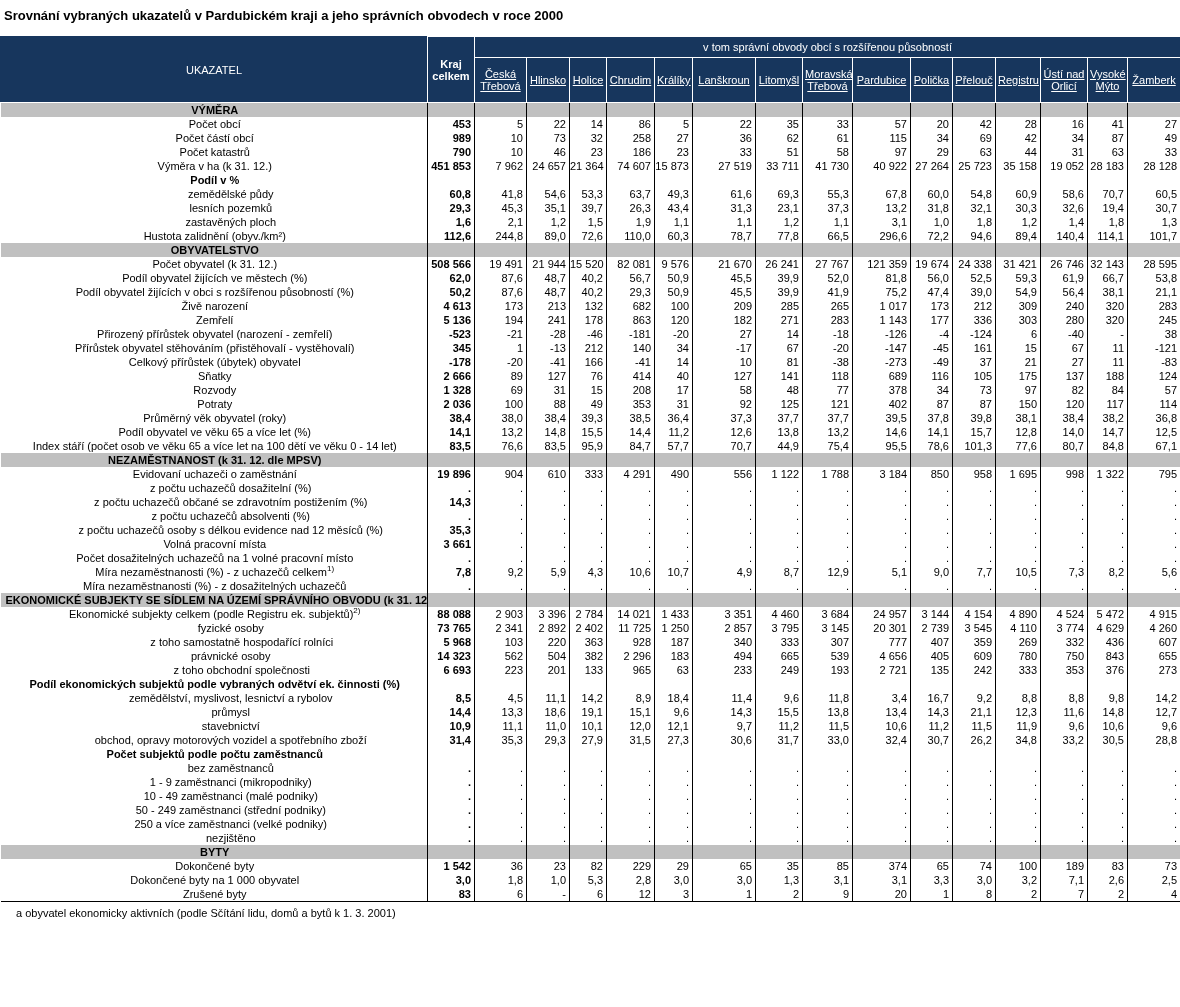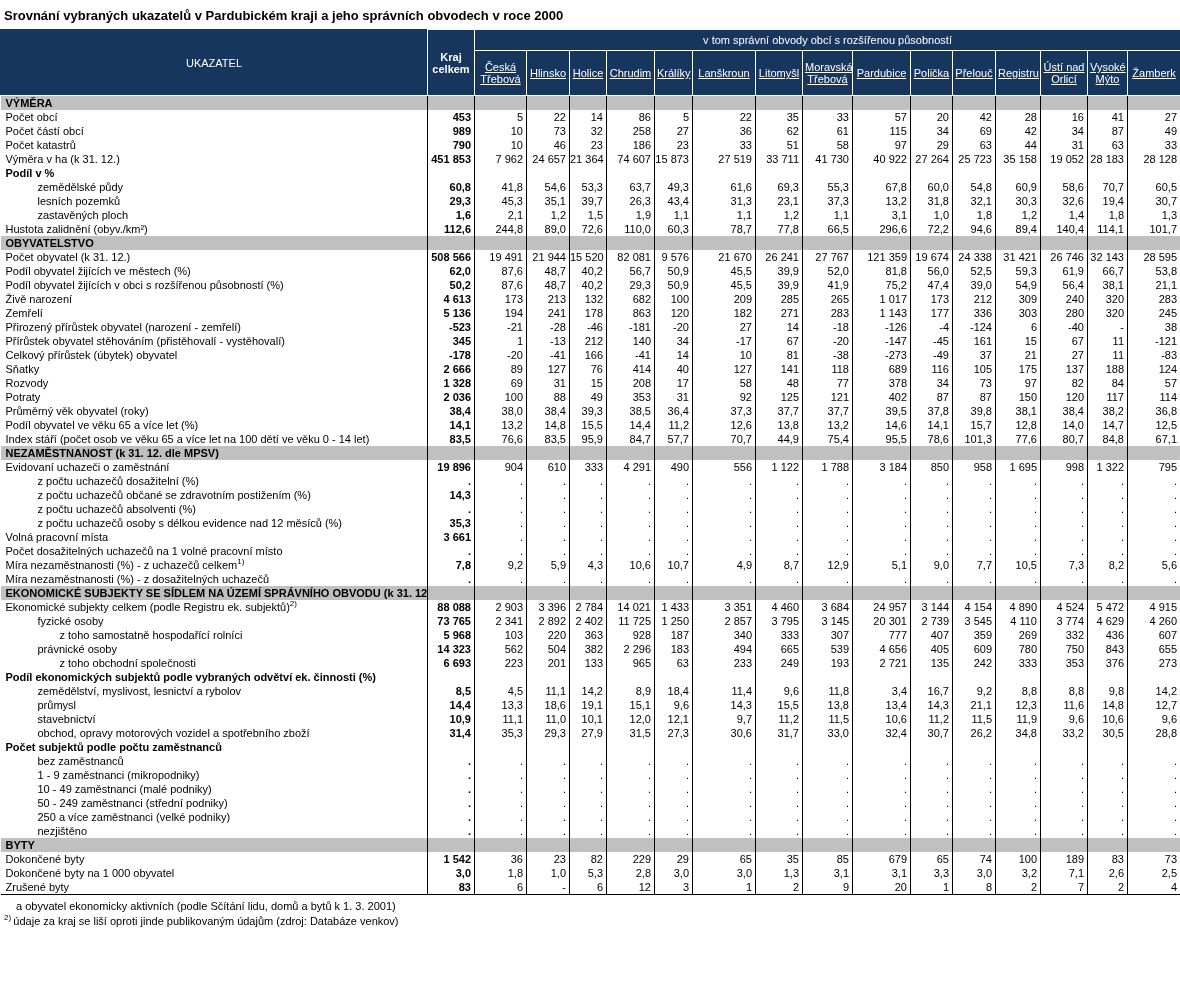--- a/index.html
+++ b/index.html
@@ -1,30 +1,30 @@
 <!DOCTYPE html>
 <html lang="cs"><head>
 <meta charset="utf-8">
 <style>
   html,body{margin:0;padding:0;background:#fff;color:#000;
     font-family:"Liberation Sans","DejaVu Sans",sans-serif;}
   .page{width:1180px;height:1007px;position:relative;overflow:hidden;background:#fff;}
-  .title{font-size:13px;font-weight:bold;padding:8px 0 0 4px;height:29px;box-sizing:border-box;}
+  .title{font-size:13px;font-weight:bold;padding:8px 0 0 4px;height:36px;box-sizing:border-box;}
   table{border-collapse:collapse;table-layout:fixed;width:1180px;}
   table, td, th{font-size:11px;}
   thead th{background:#17365D;color:#fff;font-weight:normal;vertical-align:middle;
     border:1px solid #fff;padding:1px 2px;line-height:12px;}
   thead tr.group-row th{height:18px;}
   thead th.ukazatel{border-left:1px solid #17365D;border-top:1px solid #17365D;}
   thead th.kraj{font-weight:bold;}
   thead th.dist{height:42px;text-decoration:underline;}
   thead th.dist:last-child,thead th.group{border-right:1px solid #17365D;}
   tbody td{height:14px;line-height:14px;padding:0 3px 0 0;white-space:nowrap;overflow:hidden;
     border-left:1px solid #000;}
-  tbody td.lbl{text-align:left;border-left:none;padding-left:5px;}
+  tbody td.lbl{text-align:center;border-left:none;padding-left:5px;}
   tbody td.num{text-align:right;}
   tbody td.kraj{font-weight:bold;}
   tbody tr.section td{background:#C0C0C0;font-weight:bold;}
   tbody td.ind1{padding-left:37px;}
   tbody td.ind2{padding-left:59px;}
   tbody td.sub{font-weight:bold;}
   tbody{border-bottom:1px solid #000;}
   table{border-right:1px solid #000;}
   sup{font-size:8px;line-height:0;}
   .footnotes{padding:4px 0 0 4px;font-size:11px;line-height:15px;}
@@ -1112,21 +1112,21 @@
           <td class="lbl">Dokončené byty</td>
           <td class="num kraj">1 542</td>
           <td class="num">36</td>
           <td class="num">23</td>
           <td class="num">82</td>
           <td class="num">229</td>
           <td class="num">29</td>
           <td class="num">65</td>
           <td class="num">35</td>
           <td class="num">85</td>
-          <td class="num">679</td>
+          <td class="num">374</td>
           <td class="num">65</td>
           <td class="num">74</td>
           <td class="num">100</td>
           <td class="num">189</td>
           <td class="num">83</td>
           <td class="num">73</td>
         </tr>
         <tr>
           <td class="lbl">Dokončené byty na 1 000 obyvatel</td>
           <td class="num kraj">3,0</td>
@@ -1163,15 +1163,14 @@
           <td class="num">2</td>
           <td class="num">7</td>
           <td class="num">2</td>
           <td class="num">4</td>
         </tr>
       </tbody>
   </table>
 
   <div class="footnotes" id="footnotes">
       <div class="fn fn-cont">a obyvatel ekonomicky aktivních (podle Sčítání lidu, domů a bytů k 1. 3. 2001)</div>
-      <div class="fn"><sup>2) </sup>údaje za kraj se liší oproti jinde publikovaným údajům (zdroj: Databáze venkov)</div>
     </div>
 </div>
 
 </body></html>

